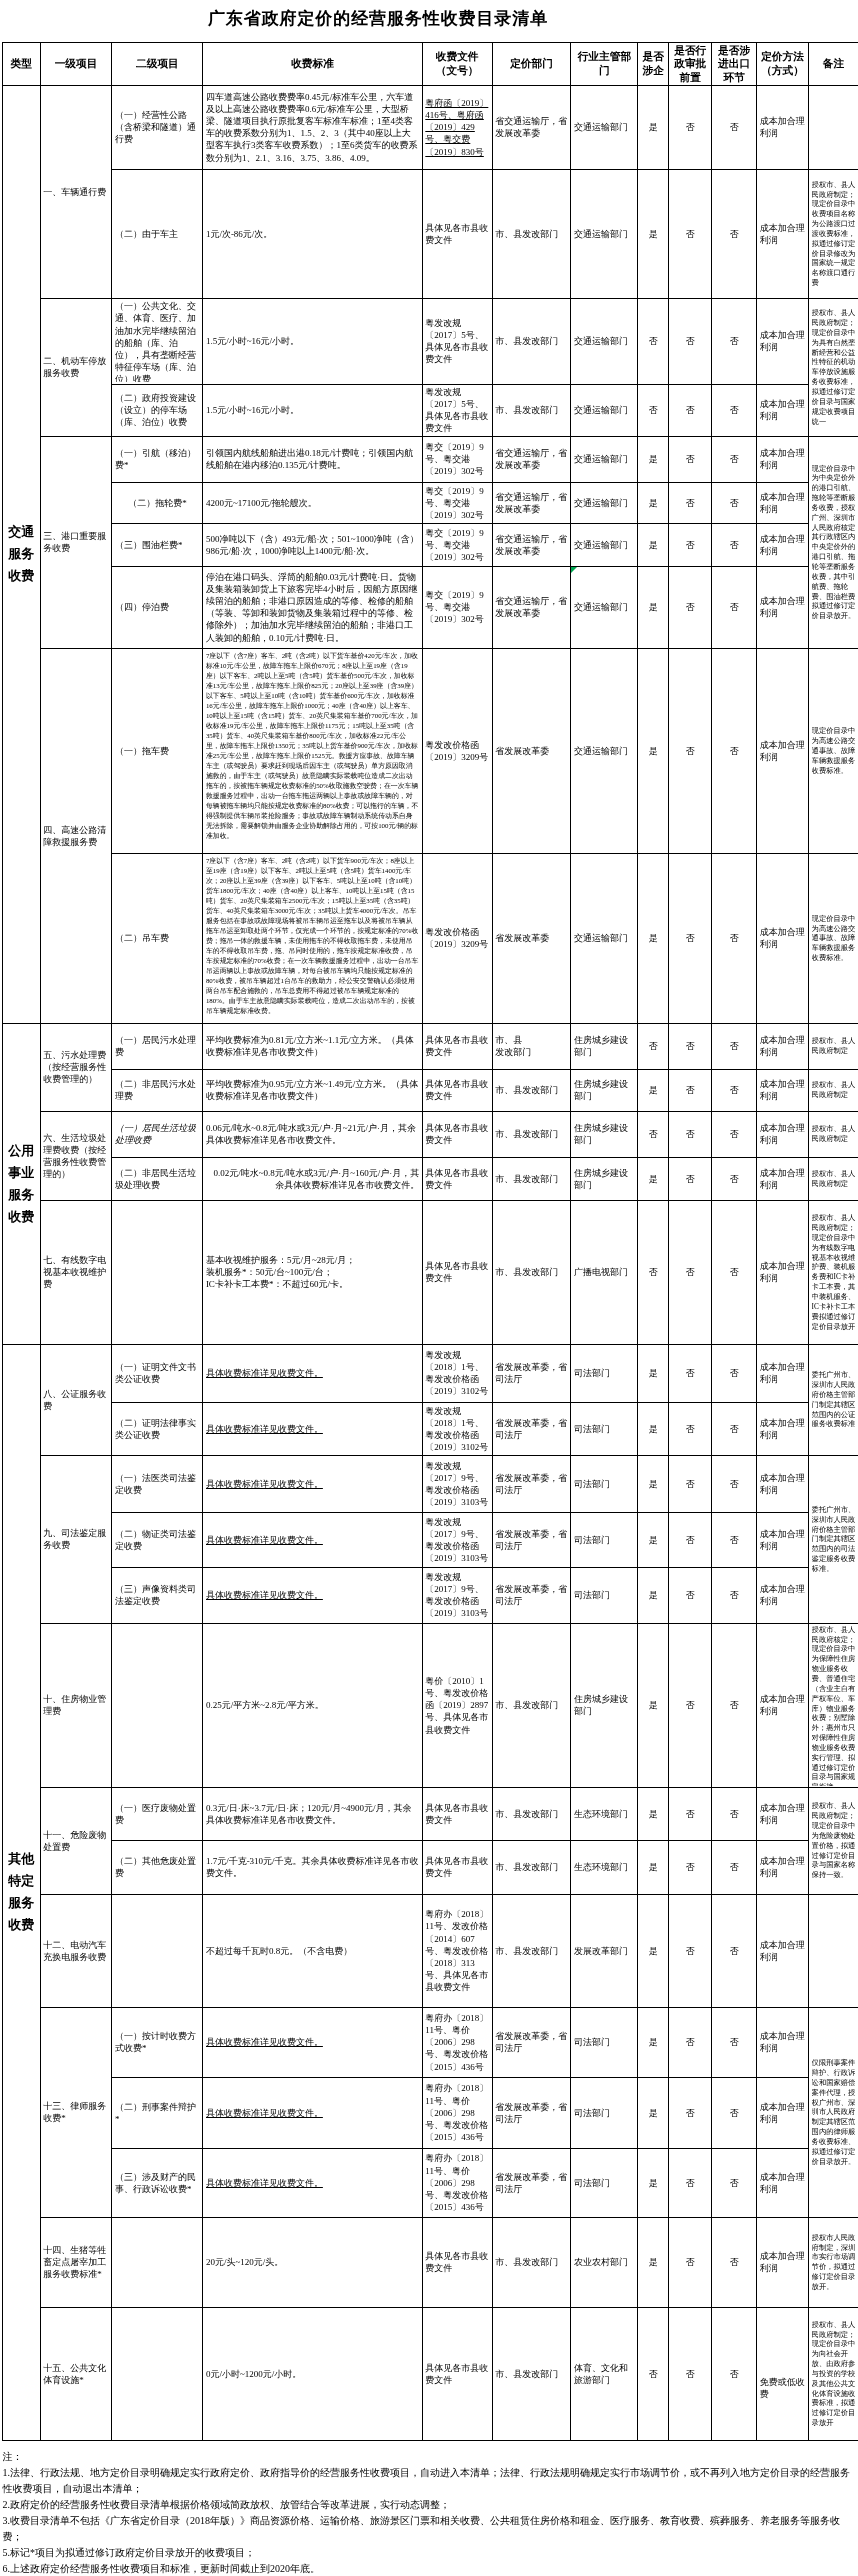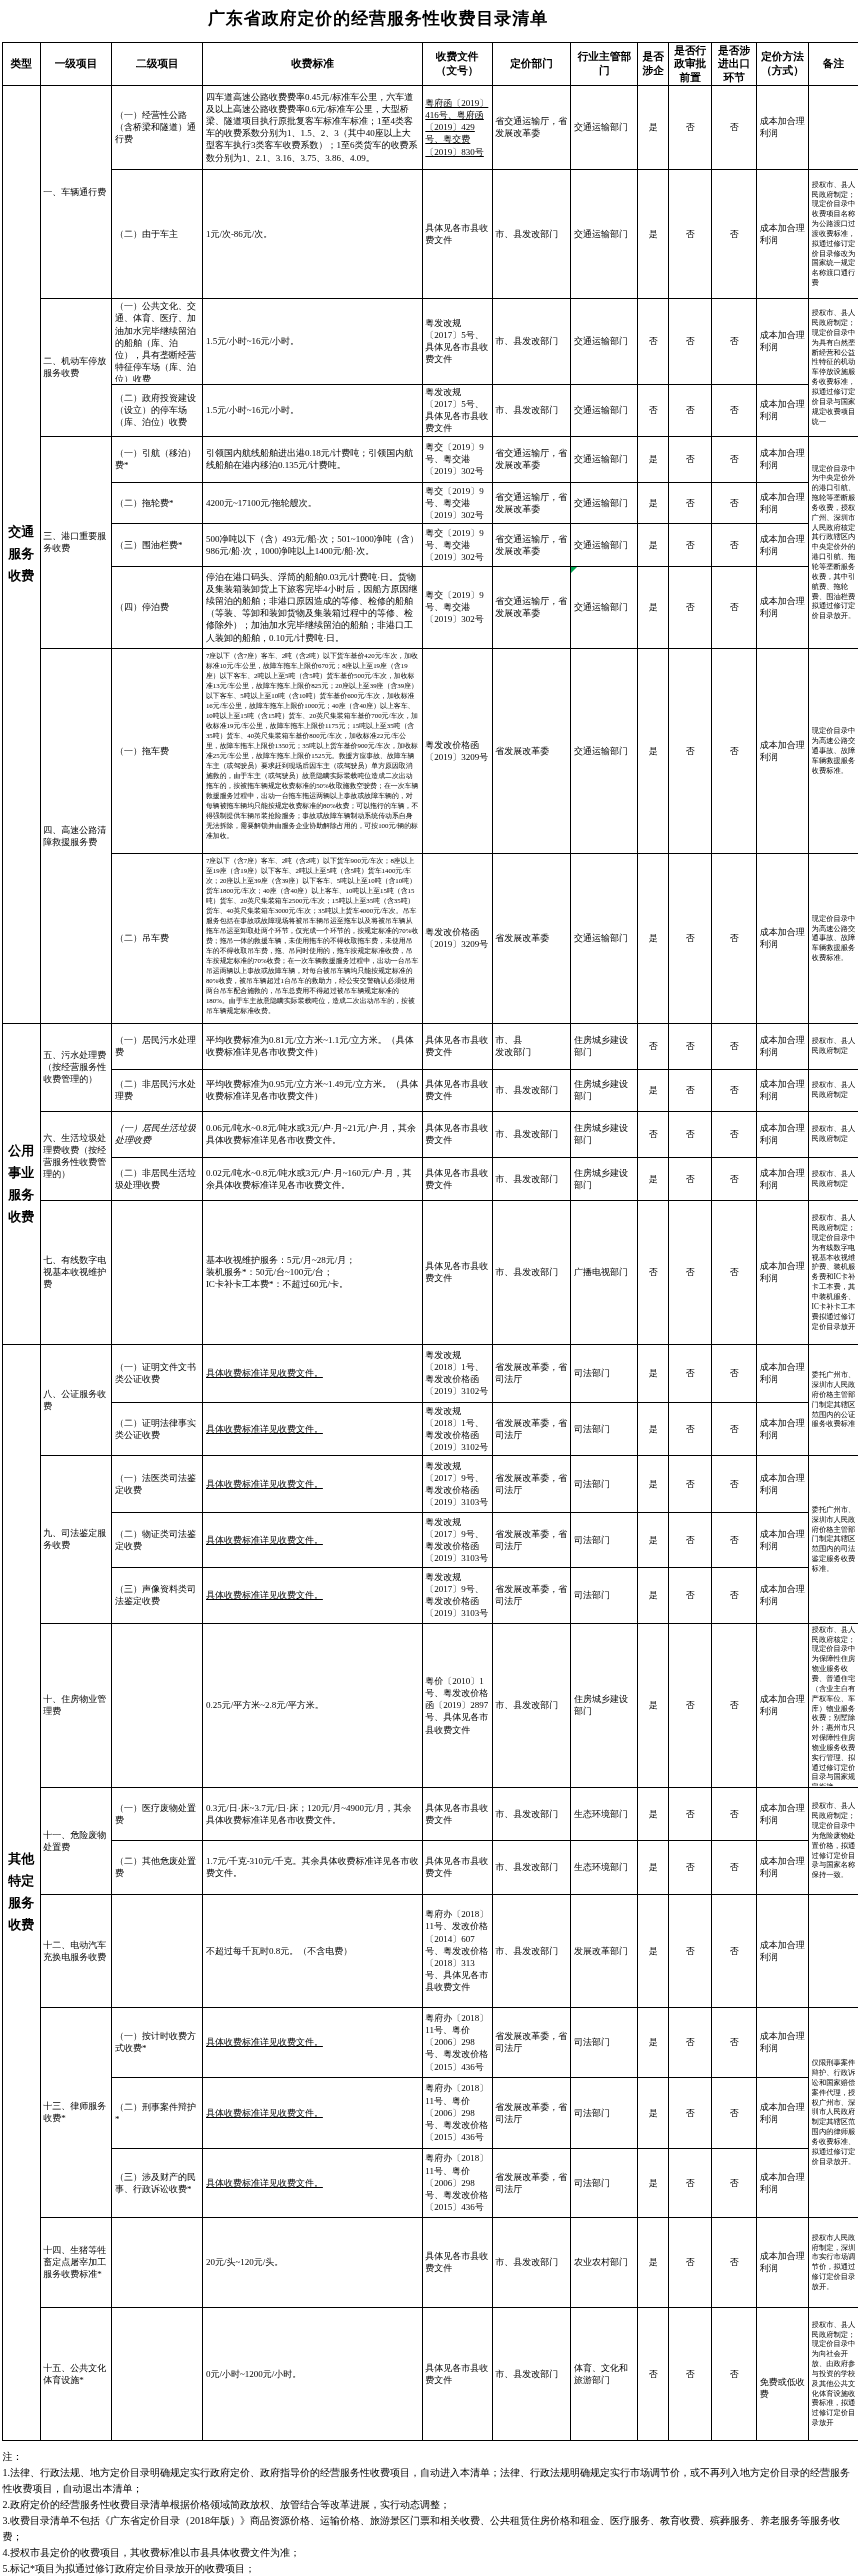--- a/index.html
+++ b/index.html
@@ -219,21 +219,21 @@
           </td>
           <td class="doc">
             <div class="w" style="max-height: 43px;">成本加合理利润</div>
           </td>
           <td class="rmk" rowspan="4">
             <div class="w" style="max-height: 210px;">现定价目录中为中央定价外的港口引航、拖轮等垄断服务收费，授权广州、深圳市人民政府核定其行政辖区内中央定价外的港口引航、拖轮等垄断服务收费，其中引航费、拖轮费、围油栏费拟通过修订定价目录放开。</div>
           </td>
         </tr>
         <tr style="height: 41px;">
           <td class="l2">
-            <div class="w" style="max-height: 38px;">（二）拖轮费*</div>
+            <div class="w" style="max-height: 38px; text-align: center;">（二）拖轮费*</div>
           </td>
           <td class="std"><div class="w" style="max-height: 38px;">4200元~17100元/拖轮艘次。</div></td>
           <td class="doc">
             <div class="w" style="max-height: 38px;">粤交〔2019〕9号、粤交港〔2019〕302号</div>
           </td>
           <td class="doc">
             <div class="w" style="max-height: 38px;">省交通运输厅，省发展改革委</div>
           </td>
           <td class="doc">
             <div class="w" style="max-height: 38px;">交通运输部门</div>
@@ -467,21 +467,21 @@
             <div class="w" style="max-height: 42px;">成本加合理利润</div>
           </td>
           <td class="rmk">
             <div class="w" style="max-height: 42px;">授权市、县人民政府制定</div>
           </td>
         </tr>
         <tr style="height: 43px;">
           <td class="l2">
             <div class="w" style="max-height: 39px;">（二）非居民生活垃圾处理收费</div>
           </td>
-          <td class="std"><div class="w" style="max-height: 39px;">0.02元/吨水~0.8元/吨水或3元/户·月~160元/户·月，其余具体收费标准详见各市收费文件。</div></td>
+          <td class="std"><div class="w" style="max-height: 39px; text-align: right;">0.02元/吨水~0.8元/吨水或3元/户·月~160元/户·月，其余具体收费标准详见各市收费文件。</div></td>
           <td class="doc">
             <div class="w" style="max-height: 39px;">具体见各市县收费文件</div>
           </td>
           <td class="doc">
             <div class="w" style="max-height: 39px;">市、县发改部门</div>
           </td>
           <td class="doc">
             <div class="w" style="max-height: 39px;">住房城乡建设部门</div>
           </td>
           <td class="ctr">
@@ -964,18 +964,17 @@
             <div class="w" style="max-height: 130px;">授权市、县人民政府制定；现定价目录中为向社会开放、由政府参与投资的学校及其他公共文化体育设施收费标准，拟通过修订定价目录放开</div>
           </td>
         </tr>
       </tbody>
     </table>
   <div class="notes" id="notes">
     <div>注：</div>
   <div>1.法律、行政法规、地方定价目录明确规定实行政府定价、政府指导价的经营服务性收费项目，自动进入本清单；法律、行政法规明确规定实行市场调节价，或不再列入地方定价目录的经营服务性收费项目，自动退出本清单；</div>
       <div>2.政府定价的经营服务性收费目录清单根据价格领域简政放权、放管结合等改革进展，实行动态调整；</div>
       <div>3.收费目录清单不包括《广东省定价目录（2018年版）》商品资源价格、运输价格、旅游景区门票和相关收费、公共租赁住房价格和租金、医疗服务、教育收费、殡葬服务、养老服务等服务收费；</div>
-      <div>4.授权市县定价的收费项目，其收费标准以市县具体收费文件为准；</div>
       <div>5.标记*项目为拟通过修订政府定价目录放开的收费项目；</div>
       <div>6.上述政府定价经营服务性收费项目和标准，更新时间截止到2020年底。</div>
     </div>
 </div>
 
 
 </body></html>

